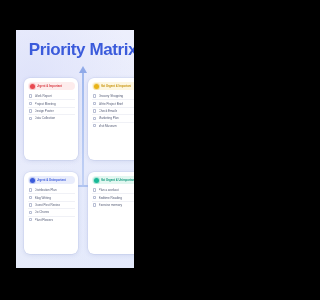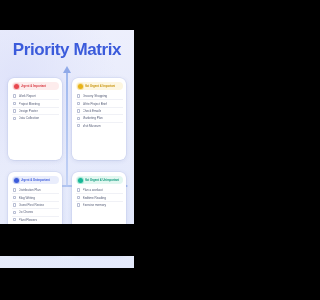--- a/index.html
+++ b/index.html
@@ -4,22 +4,23 @@
 <style>
   * { margin:0; padding:0; box-sizing:border-box; }
   html, body {
     width:134px; height:300px;
     background:#000;
     font-family:"Liberation Sans", sans-serif;
     overflow:hidden;
   }
   #screen {
     position:relative;
-    width:134px; height:256px;
+    width:134px; height:300px;
     background:#000;
+    margin-left:16px;
   }
   
   .letterbox {
     position:absolute; left:0; width:134px;
     background:#000; z-index:20;
   }
   .letterbox.top { top:0; height:30px; }
   .letterbox.bottom { bottom:0; height:32px; }
 
   #app {

